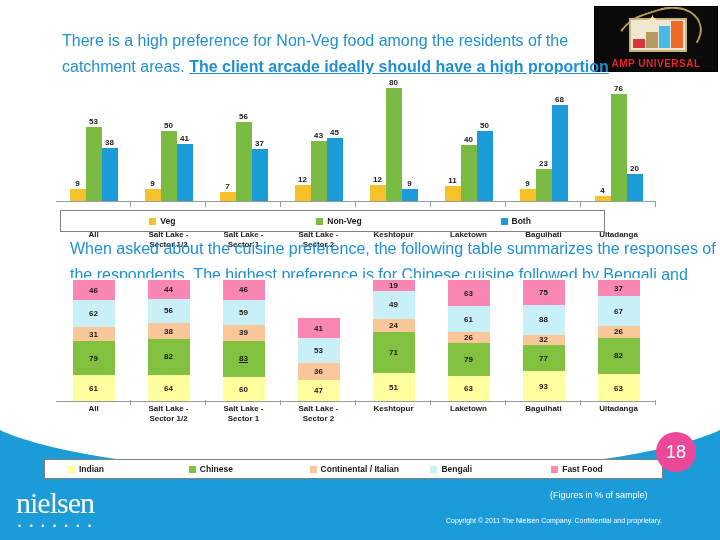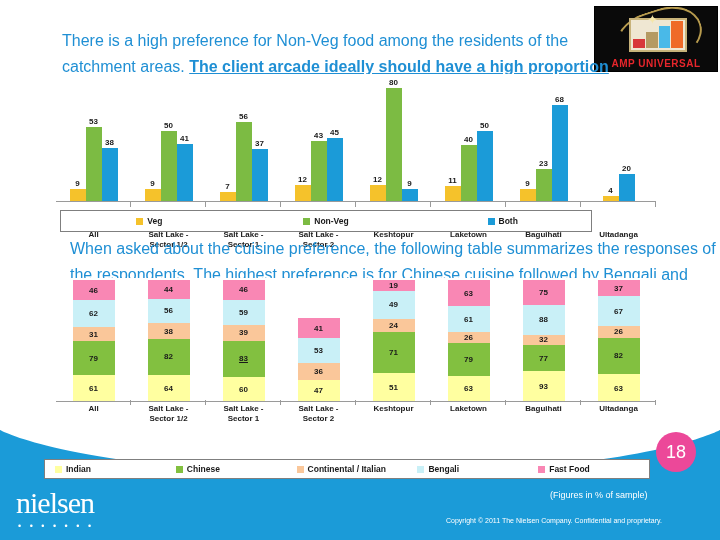--- a/index.html
+++ b/index.html
@@ -71,21 +71,21 @@
   }
   .xlabels{position:absolute;left:0;right:0;bottom:-26px;display:flex;}
   .xlab{flex:1;text-align:center;font-size:8px;font-weight:bold;color:#1a1a1a;line-height:10px;}
   .ticks{position:absolute;left:0;right:0;bottom:17px;display:flex;}
   .tick{flex:1;position:relative;}
   .tick::after{content:"";position:absolute;right:0;bottom:0;width:1px;height:5px;background:#9a9a9a;}
 
   
   .legend{
     position:absolute;border:1px solid #7f7f7f;background:#fff;
-    display:flex;align-items:center;
+    display:flex;align-items:center;padding-left:13px;
   }
   #bar-legend{left:60px;top:210px;width:530px;height:20px;}
   .leg-item{flex:1;display:flex;align-items:center;justify-content:center;gap:4px;
             font-size:8.5px;font-weight:bold;color:#1a1a1a;}
   .sw{width:7px;height:7px;display:inline-block;}
 
   
   #stack-chart{left:56px;top:278px;width:600px;height:124px;}
   .scols{position:absolute;left:0;top:0;right:0;bottom:0;display:flex;}
   .scol{flex:1;display:flex;flex-direction:column;justify-content:flex-end;align-items:center;}
@@ -224,20 +224,23 @@
             <span class="v">23</span>
           </div>
           <div class="bar c-both" style="height: 96.7111px;">
             <span class="v">68</span>
           </div>
         </div>
         <div class="group">
           <div class="bar c-veg" style="height: 5.68889px;">
             <span class="v">4</span>
           </div>
+          <div class="bar c-non" style="height: 108.089px;">
+            <span class="v">76</span>
+          </div>
           <div class="bar c-both" style="height: 28.4444px;">
             <span class="v">20</span>
           </div>
         </div>
       </div>
     <div class="axis"></div>
     <div class="ticks" id="bar-ticks">
         <div class="tick"></div>
         <div class="tick"></div>
         <div class="tick"></div>

